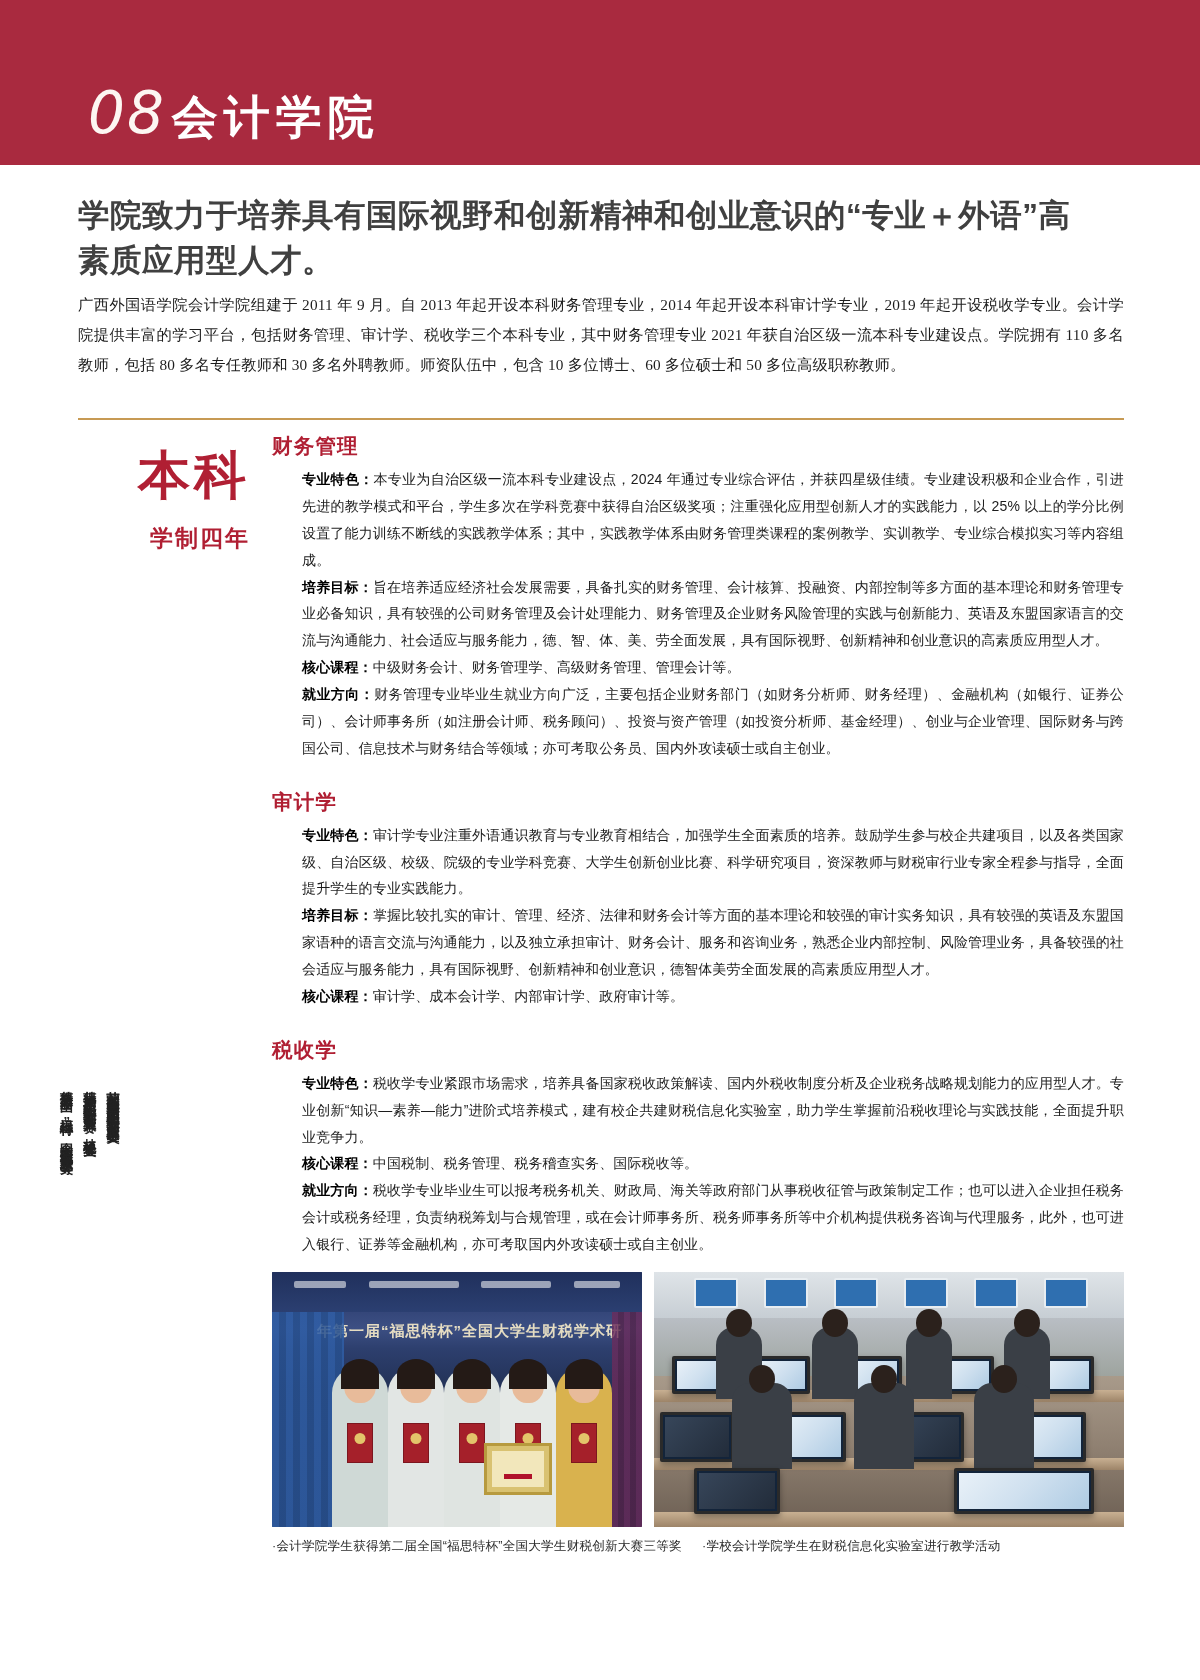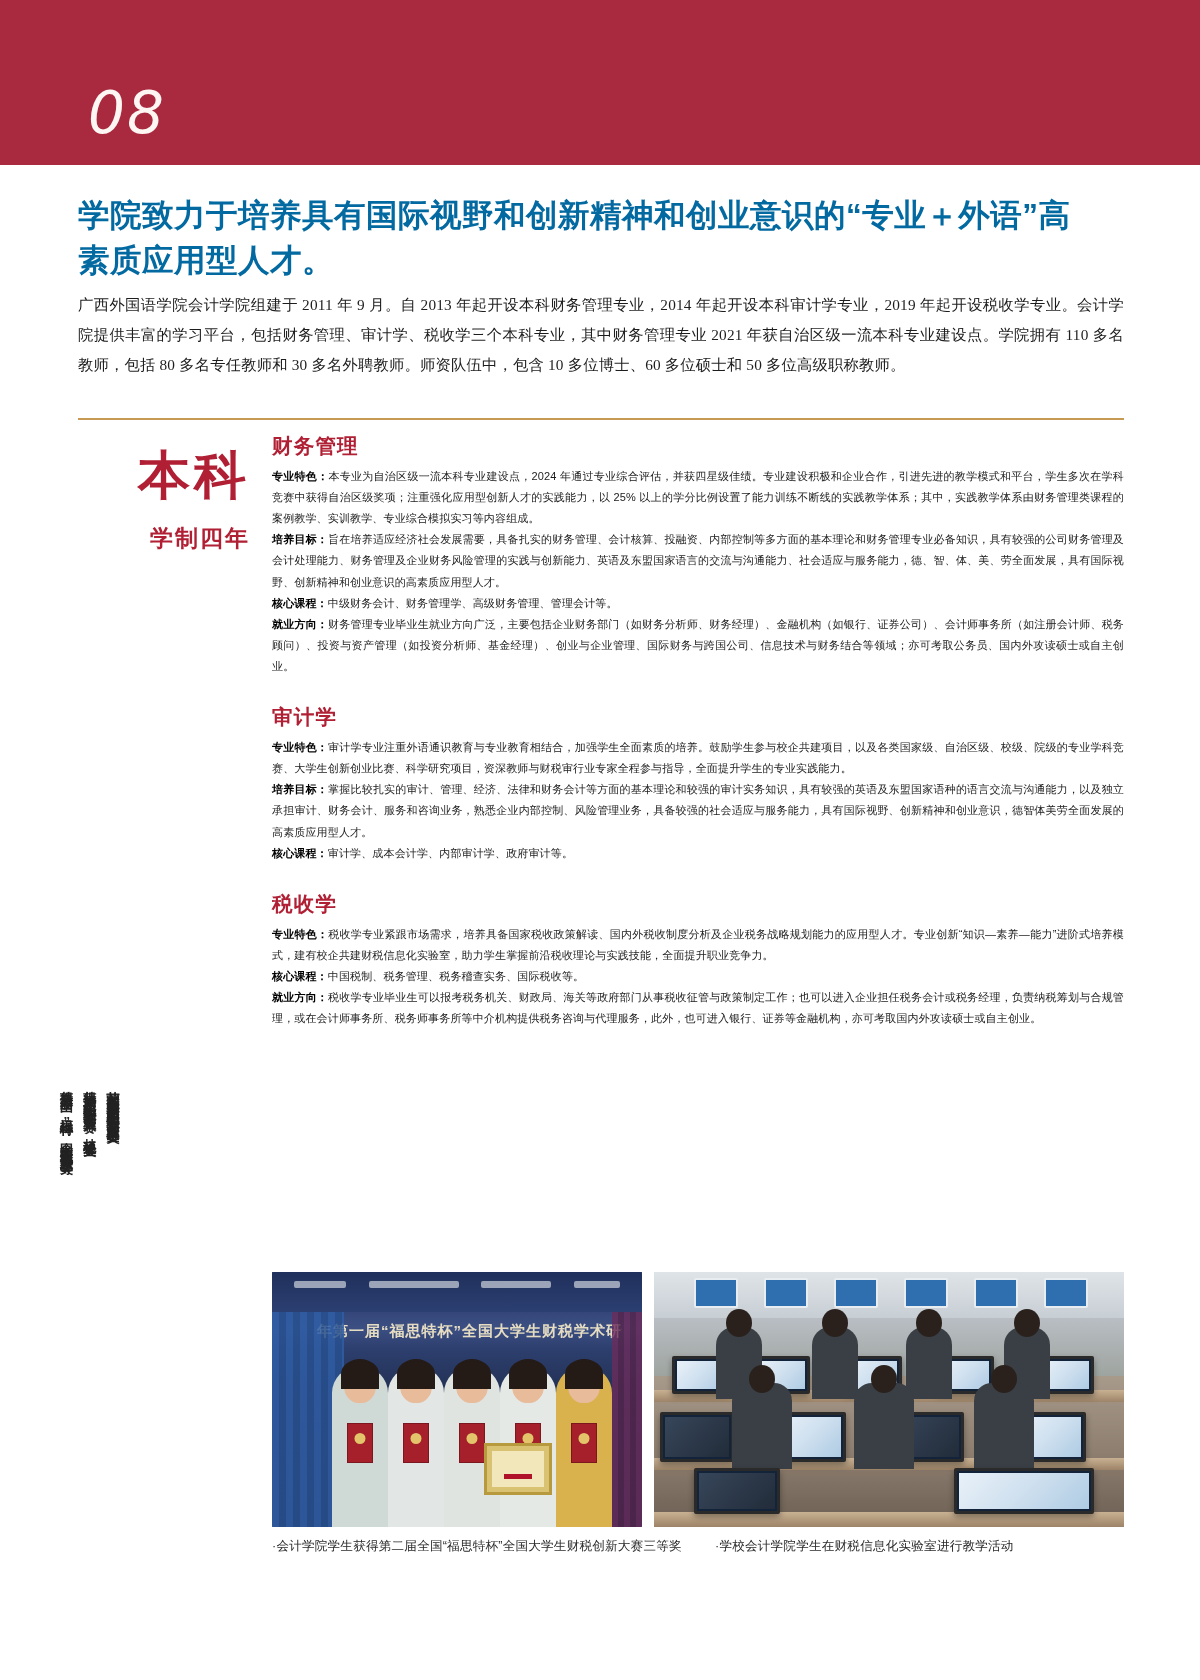--- a/index.html
+++ b/index.html
@@ -33,21 +33,21 @@
   }
   .header-underline{
     position:absolute; left:0; top:165px; width:1200px; height:3px;
     background:#ffffff;
   }
 
   
   .lead{
     position:absolute; left:78px; top:193px; width:1010px;
     font-size:31.5px; font-weight:700; line-height:1.42;
-    letter-spacing:0.5px; color:#0369a1;
+    letter-spacing:0.5px; color:#404040;
   }
 
   
   .intro{
     position:absolute; left:78px; top:290px; width:1046px;
     font-size:15.3px; line-height:1.95; color:#1d1d1d;
     text-align:justify; letter-spacing:0.2px;font-family:Liberation Serif, serif;
   }
 
   
@@ -84,22 +84,22 @@
   
   .content{
     position:absolute; left:272px; top:432px; width:852px;
   }
   .major{ margin-bottom:26px; }
   .major-title{
     font-size:20.5px; font-weight:700; color:#b01f33;
     letter-spacing:1.2px; margin-bottom:6px;
   }
   .para{
-    font-size:11px; line-height:1.92; color:#1c1c1c;
-    text-align:justify; letter-spacing:0.15px; margin-bottom:0;
+    font-size:14px; line-height:1.92; color:#1c1c1c;
+    text-align:justify; letter-spacing:0.15px; margin-bottom:0;margin-left:30px;
   }
   .para b{ font-weight:700; color:#000; }
 
   
   .photos{
     position:absolute; left:272px; top:1272px; width:852px; height:255px;
     display:flex; gap:12px;
   }
   .photo{
     position:relative; overflow:hidden; border-radius:1px;
@@ -212,34 +212,35 @@
     width:26px; height:28px; border-radius:50%; background:#2b211c;
   }
   .p2 .desk{
     position:absolute; left:0; width:100%; height:12px;
     background:linear-gradient(to bottom,#c8b092,#9d8468);
   }
 
   
   .captions{
     position:absolute; left:272px; top:1538px; width:900px;
-    display:flex; gap:13px;
+    display:flex; gap:0;
   }
   .cap{
     font-size:12.6px; color:#2a2a2a; letter-spacing:0.2px;
     white-space:nowrap;
   }
   .cap.c1{ width:430px; }
 </style>
 </head>
 <body>
 
 <div class="header-band">
   <div class="header-inner">
     <span class="chapter-num">08</span>
+    <span class="chapter-title">会计学院</span>
   </div>
 </div>
 <div class="header-underline"></div>
 
 <div class="lead">学院致力于培养具有国际视野和创新精神和创业意识的“专业＋外语”高素质应用型人才。</div>
 
 <div class="intro">广西外国语学院会计学院组建于 2011 年 9 月。自 2013 年起开设本科财务管理专业，2014 年起开设本科审计学专业，2019 年起开设税收学专业。会计学院提供丰富的学习平台，包括财务管理、审计学、税收学三个本科专业，其中财务管理专业 2021 年获自治区级一流本科专业建设点。学院拥有 110 多名教师，包括 80 多名专任教师和 30 多名外聘教师。师资队伍中，包含 10 多位博士、60 多位硕士和 50 多位高级职称教师。</div>
 
 <div class="gold-rule"></div>
 

